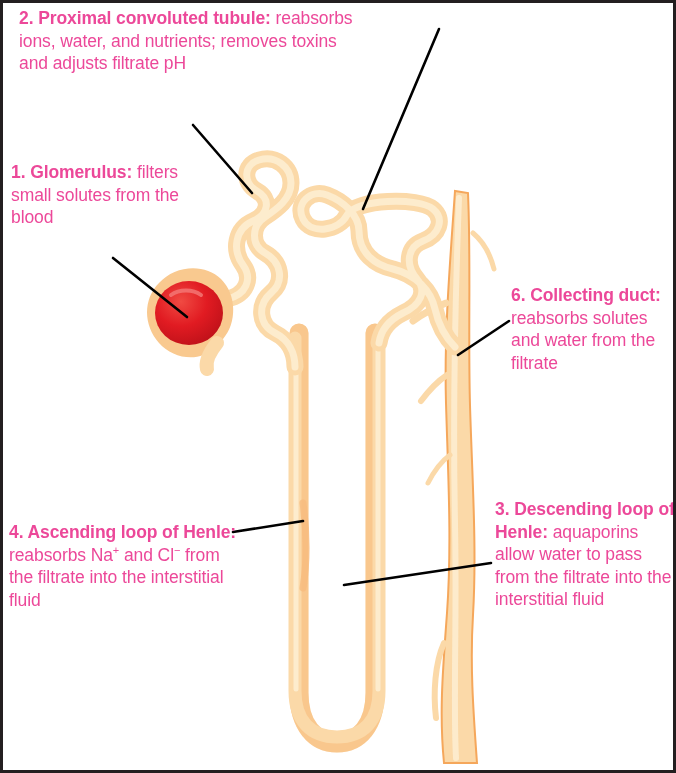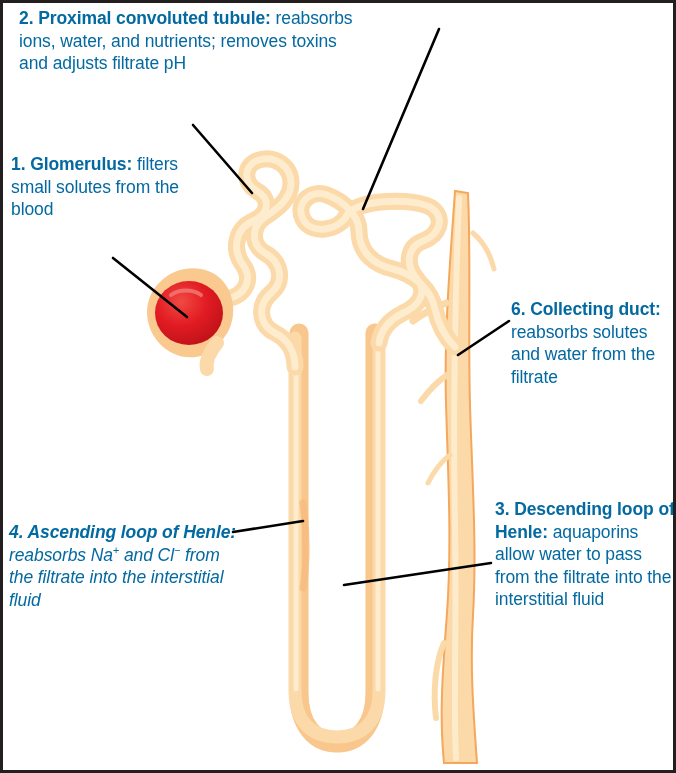--- a/index.html
+++ b/index.html
@@ -21,36 +21,36 @@
   }
   #art {
     position: absolute;
     left: 0;
     top: 0;
     width: 676px;
     height: 773px;
   }
   .label {
     position: absolute;
-    color: #0369a1;
+    color: #ec4899;
     font-size: 17.5px;
     line-height: 1.29;
     letter-spacing: -0.1px;
   }
   .label .lead {
     font-weight: bold;
   }
   .label .body {
     font-weight: normal;
   }
-  #lbl-glomerulus { left: 8px;  top: 150px;  width: 170px; }
+  #lbl-glomerulus { left: 8px;  top: 158px;  width: 170px; }
   #lbl-proximal   { left: 16px; top: 4px;    width: 340px; }
   #lbl-distal     { left: 443px; top: 8px;   width: 228px; }
-  #lbl-collecting { left: 508px; top: 295px; width: 160px; }
-  #lbl-ascending  { left: 6px;  top: 518px;  width: 230px; font-style: italic; }
+  #lbl-collecting { left: 508px; top: 281px; width: 160px; }
+  #lbl-ascending  { left: 6px;  top: 518px;  width: 230px; }
   #lbl-descending { left: 492px; top: 495px; width: 182px; }
   .sup {
     font-size: 11px;
     vertical-align: super;
     line-height: 0;
   }
 </style>
 </head>
 <body>
 

